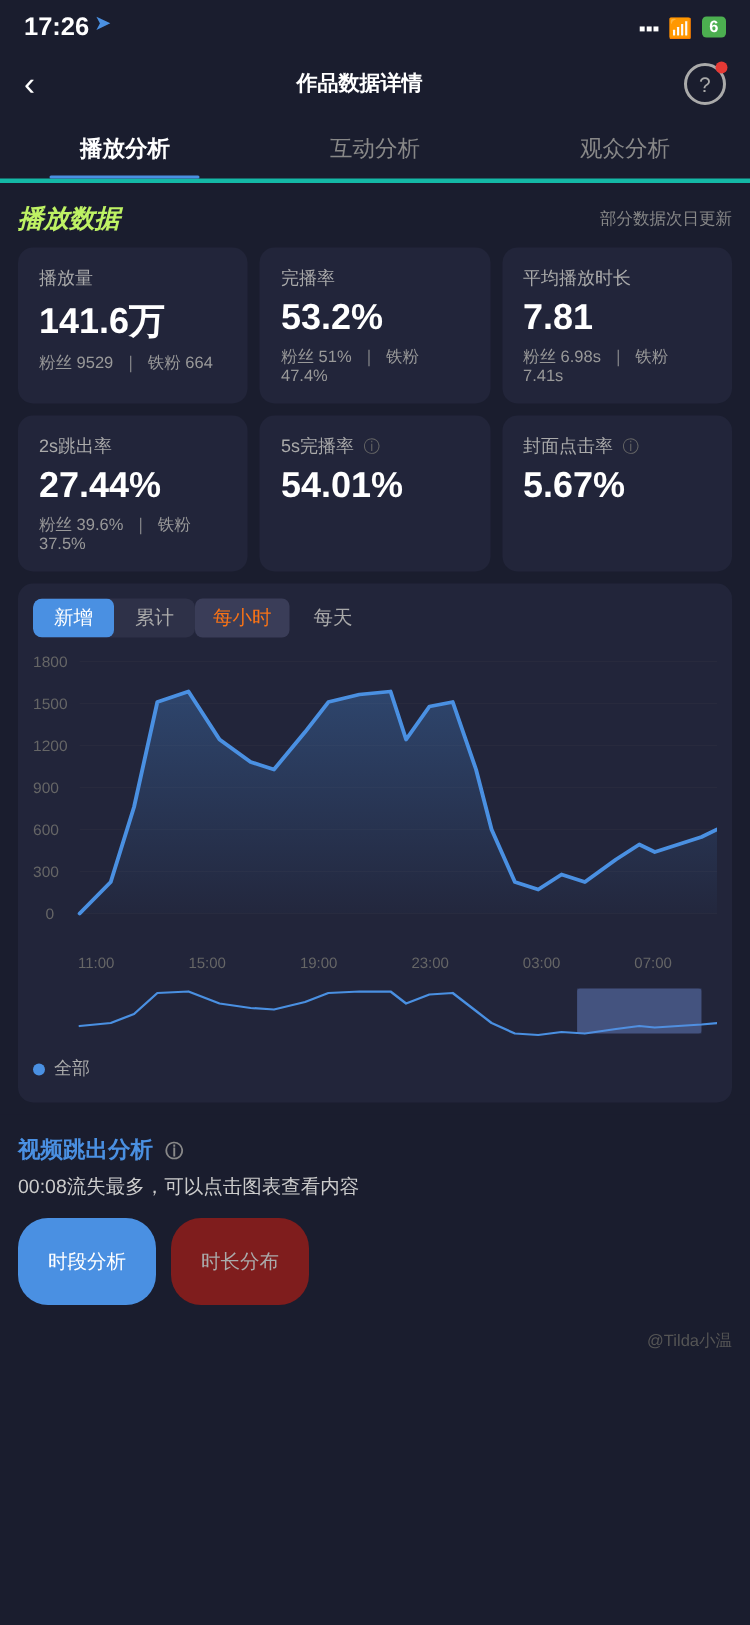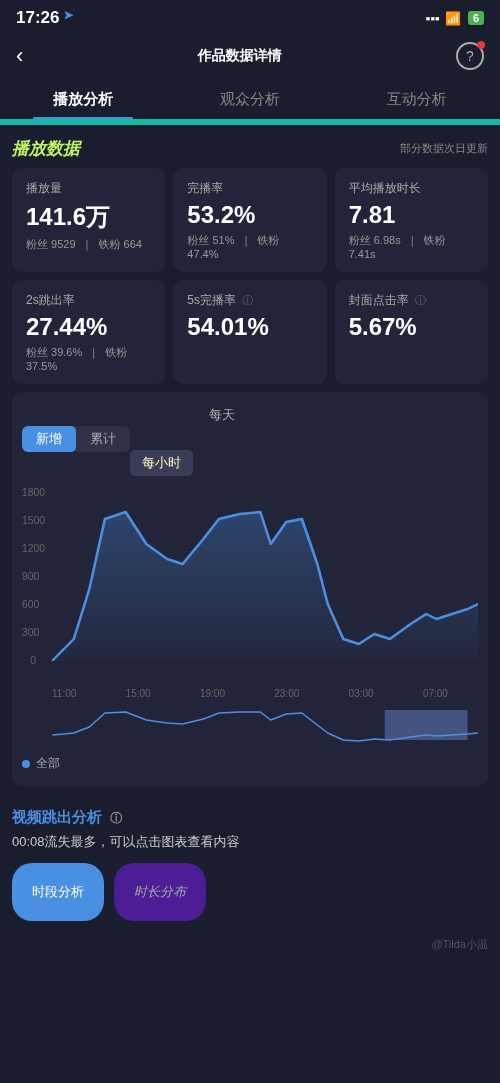--- a/index.html
+++ b/index.html
@@ -85,21 +85,21 @@
       right: -3px;
       width: 8px;
       height: 8px;
       background: #e53935;
       border-radius: 50%;
     }
 
     
     .tabs {
       display: flex;
-      border-bottom: 6px solid #14b8a6;
+      border-bottom: 3px solid #14b8a6;
       background: #1a1d2e;
     }
     .tab {
       flex: 1;
       text-align: center;
       padding: 10px 0;
       font-size: 15px;
       color: #888;
       cursor: pointer;
       position: relative;
@@ -213,22 +213,21 @@
     }
     .time-btn {
       padding: 4px 12px;
       font-size: 13px;
       color: #aaa;
       cursor: pointer;
       border-radius: 5px;
     }
     .time-btn.active {
       background: #3a3d58;
-      color: #fef9c3;
-      margin-top: 48px;
+      color: #f97316;
     }
 
     .chart-wrapper {
       position: relative;
       height: 200px;
       margin-top: 4px;
     }
     .chart-svg {
       width: 100%;
       height: 100%;
@@ -297,23 +296,22 @@
       border-radius: 20px;
       font-size: 13px;
       cursor: pointer;
       border: none;
     }
     .jump-btn.active {
       background: #4a90e2;
       color: #fff;
     }
     .jump-btn.inactive {
-      background: #4c1d95;
+      background: #7f1d1d;
       color: #aaa;
-      font-style: italic;
     }
 
     
     .watermark {
       text-align: right;
       padding: 6px 12px;
       font-size: 11px;
       color: #555;
     }
   </style>
@@ -339,24 +337,24 @@
     <span>?</span>
     <div class="help-dot"></div>
   </div>
 </div>
 
 <div class="tabs">
   <div class="tab active">
     <span>播放分析</span>
   </div>
   <div class="tab">
+    <span>互动分析</span>
+  </div>
+  <div class="tab">
     <span>观众分析</span>
-  </div>
-  <div class="tab">
-    <span>互动分析</span>
   </div>
 </div>
 
 <div class="content">
 
   <div class="section-header">
     <span class="section-title">播放数据</span>
     <span class="section-note">部分数据次日更新</span>
   </div>
 

